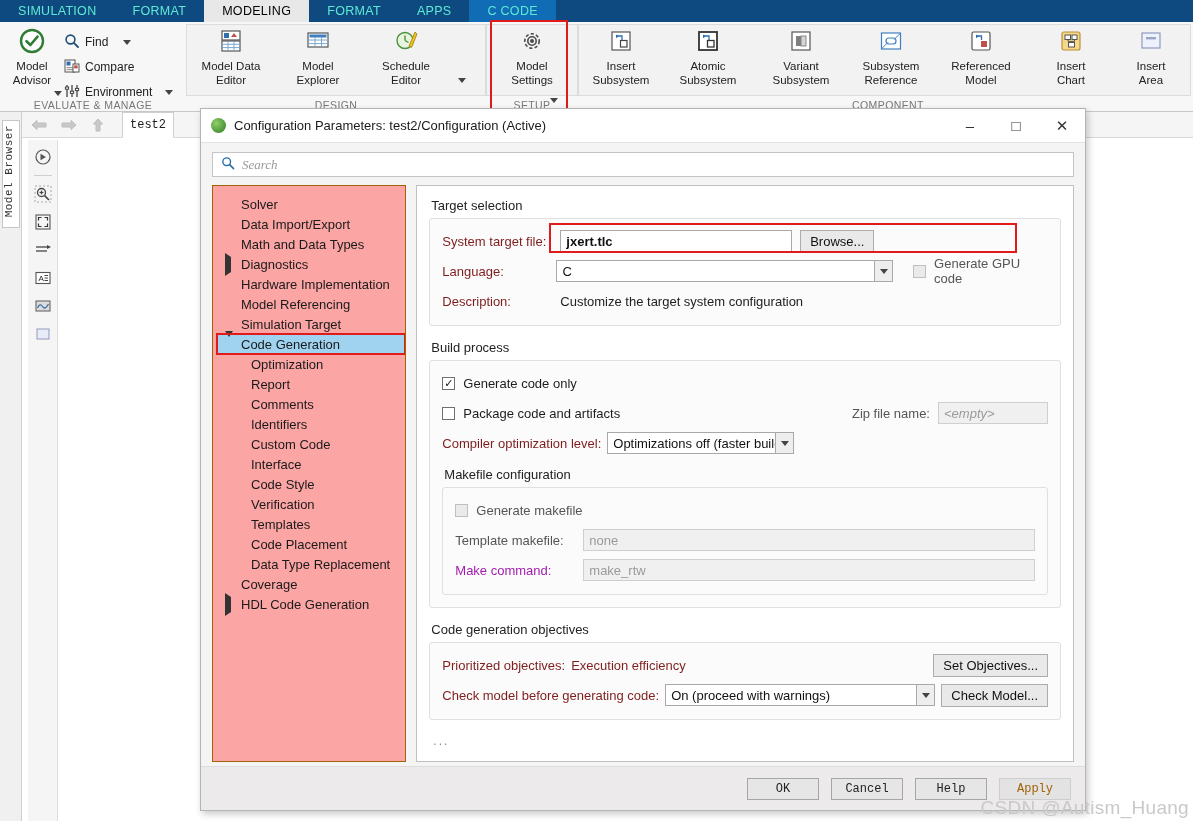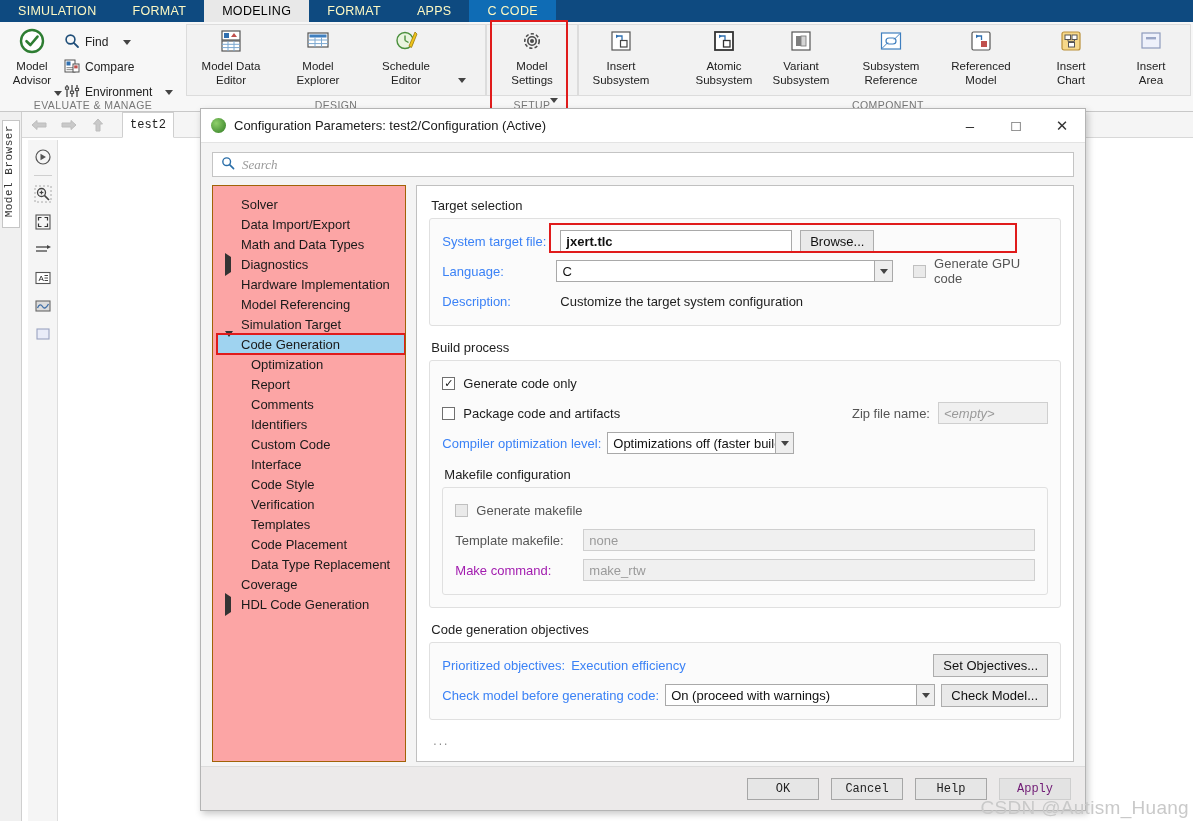--- a/index.html
+++ b/index.html
@@ -15,21 +15,21 @@
   #root { position: relative; width: 1193px; height: 821px; }
 
   
   .tabbar {
     position: absolute; left: 0; top: 0; width: 1193px; height: 22px;
     background: #0e4a80;
     display: flex; align-items: stretch;
   }
   .tab {
     display: flex; align-items: center; justify-content: center;
-    color: #fef9c3; font-size: 12.5px; letter-spacing: .3px;
+    color: #5eead4; font-size: 12.5px; letter-spacing: .3px;
     padding: 0 18px; white-space: nowrap;
   }
   .tab.active { background: #e8e8e8; color: #000000; }
   .tab.accent { background: #0f6cb5; }
 
   
   .ribbon {
     position: absolute; left: 0; top: 22px; width: 1193px; height: 90px;
     background: #f7f7f7; border-bottom: 1px solid #c8c8c8;
   }
@@ -157,21 +157,21 @@
     flex: 1 1 auto; background: #ffffff; border: 1px solid #c0c0c0;
     position: relative; overflow: hidden; padding: 10px 12px;
   }
   .sec-title { font-size: 13px; color: #222; margin: 2px 0 5px 2px; }
   .sec-box {
     border: 1px solid #e0e0e0; background: #fbfbfb; border-radius: 3px;
     padding: 10px 12px 12px 12px; margin-bottom: 14px;
   }
   .row { display: flex; align-items: center; height: 24px; margin-bottom: 6px; }
   .row:last-child { margin-bottom: 0; }
-  .flabel { font-size: 13px; color: #3b82f6; white-space: nowrap; }
+  .flabel { font-size: 13px; color: #7f1d1d; white-space: nowrap; }
   .tinput {
     height: 22px; border: 1px solid #a9a9a9; background: #ffffff;
     font-size: 13px; color: #111; padding: 0 5px; display: flex; align-items: center;
   }
   .tinput.dis { background: #f0f0f0; color: #9a9a9a; border-color: #cfcfcf; font-style: italic; }
   .tinput.dis.norm { font-style: normal; }
   .btn {
     height: 23px; min-width: 66px; border: 1px solid #adadad; background: #e9e9e9;
     font-size: 13px; color: #111; display: flex; align-items: center; justify-content: center;
     padding: 0 9px; white-space: nowrap;
@@ -200,21 +200,21 @@
     position: absolute; left: 0; right: 0; bottom: 0; height: 44px;
     background: #eceaea; border-top: 1px solid #dcdcdc;
     display: flex; align-items: center; justify-content: flex-end;
     padding-right: 14px; gap: 12px;
   }
   .fbtn {
     min-width: 72px; height: 22px; border: 1px solid #a6a6a6; background: #e6e6e6;
     display: flex; align-items: center; justify-content: center;
     font-family: "Liberation Mono", monospace; font-size: 12px; color: #222;
   }
-  .fbtn.ghost { color: #701a75; border-color: #cecece; background: #e3e3e3; }
+  .fbtn.ghost { color: #a16207; border-color: #cecece; background: #e3e3e3; }
 
   .watermark {
     position: absolute; right: 4px; bottom: 2px;
     font-size: 19px; color: #c9c9c9; letter-spacing: .3px; white-space: nowrap;
     font-family: "Liberation Sans", sans-serif; pointer-events: none;
   }
 </style>
 </head>
 <body>
 
@@ -369,21 +369,21 @@
             <rect x="3" y="3" width="18" height="18" fill="#fff" stroke="#555" stroke-width="1.2"></rect>
             <path d="M7 7 L13 7 L13 11" fill="none" stroke="#2f6fb0" stroke-width="1.3"></path>
             <polygon points="7,5.4 7,9.2 9.8,7.3" fill="#2f6fb0"></polygon>
             <rect x="11.5" y="11.5" width="6.5" height="6.5" fill="#fff" stroke="#444" stroke-width="1.2"></rect>
           </svg>
         </div>
         <div class="lbl">Insert
 Subsystem</div>
       </div>
 
-      <div class="bigbtn" style="left:106px;">
+      <div class="bigbtn" style="left:90px;">
         <div class="ico">
           <svg width="24" height="24" viewBox="0 0 24 24">
             <rect x="3" y="3" width="18" height="18" fill="#fff" stroke="#333" stroke-width="1.8"></rect>
             <path d="M7 7 L13 7 L13 11" fill="none" stroke="#2f6fb0" stroke-width="1.3"></path>
             <polygon points="7,5.4 7,9.2 9.8,7.3" fill="#2f6fb0"></polygon>
             <rect x="11.5" y="11.5" width="6.5" height="6.5" fill="#fff" stroke="#333" stroke-width="1.3"></rect>
           </svg>
         </div>
         <div class="lbl">Atomic
 Subsystem</div>

